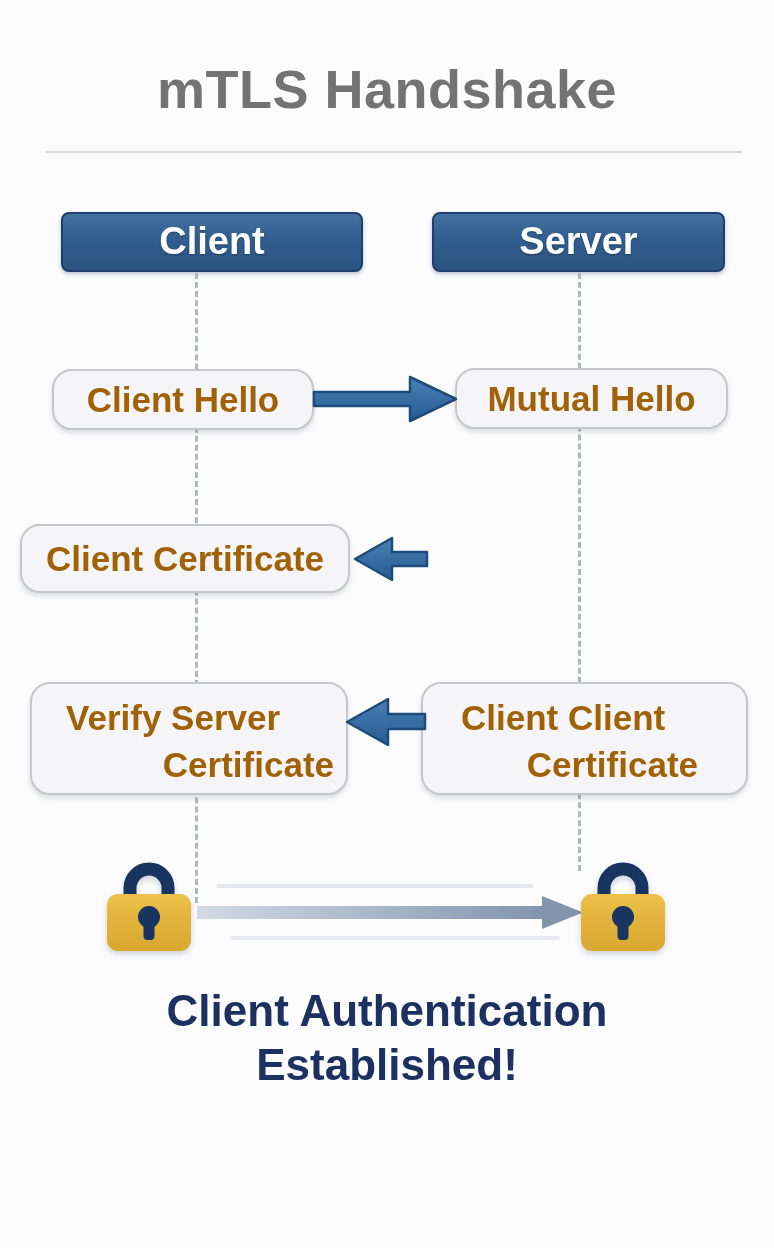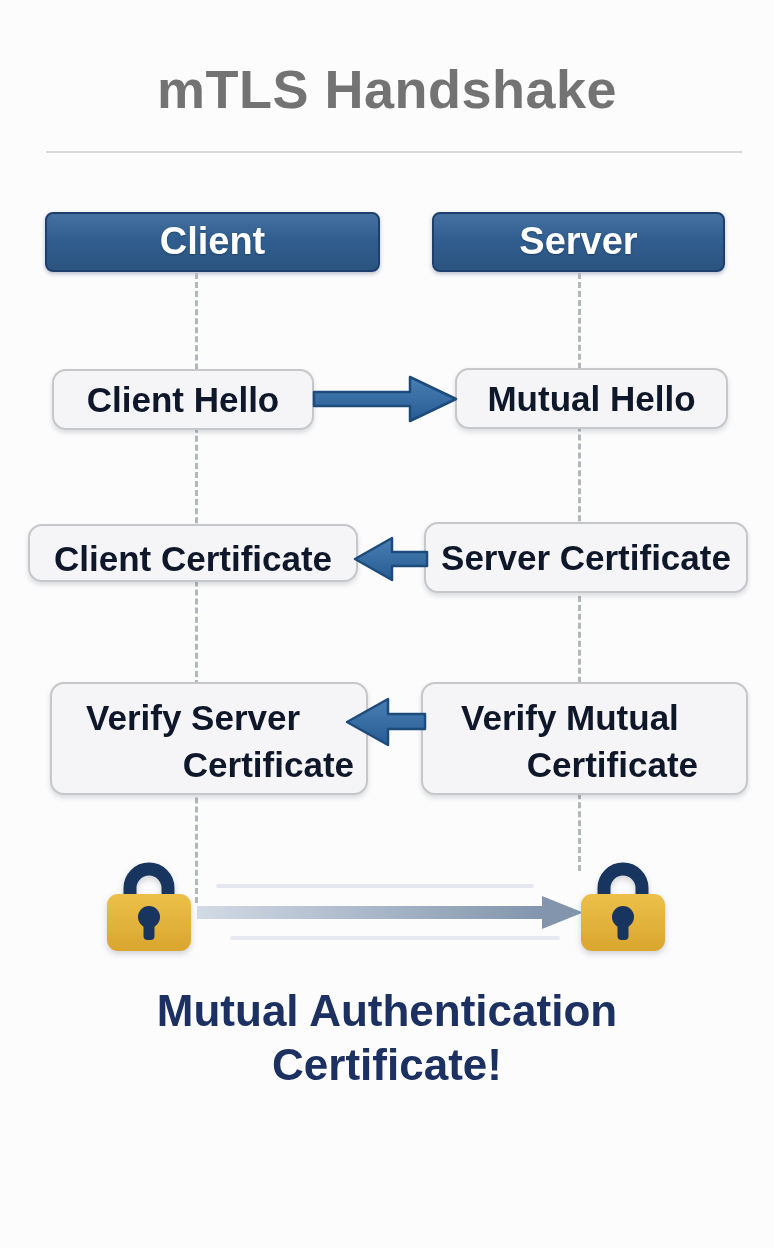--- a/index.html
+++ b/index.html
@@ -43,50 +43,50 @@
     border: 2px solid #1e3f6e;
     box-sizing: border-box;
     color: #ffffff;
     font-size: 38px;
     font-weight: bold;
     text-align: center;
     line-height: 54px;
     box-shadow: 0 2px 4px rgba(30,50,90,0.30);
     text-shadow: 0 1px 2px rgba(10,30,60,0.45);
   }
-  .actor-client { left: 45px;  width: 335px; }
+  .actor-client { left: 61px;  width: 302px; }
   .actor-server { left: 432px; width: 293px; }
 
   .lifeline {
     position: absolute;
     width: 0;
     border-left: 3px dashed #b2b6bd;
     z-index: 1;
   }
   .lifeline-client { left: 195px; top: 273px; height: 630px; }
   .lifeline-server { left: 578px; top: 273px; height: 598px; }
 
   .msg-box {
     position: absolute;
     background: #f5f5f7;
     border: 2px solid #c5c7cb;
-    border-radius: 14px;
+    border-radius: 20px;
     box-sizing: border-box;
     box-shadow: 0 3px 5px rgba(70,75,90,0.18);
-    color: #0f172a;
+    color: #a16207;
     font-size: 35px;
     font-weight: 600;
     text-align: center;
     z-index: 2;
   }
   .box-client-hello        { left: 52px;  top: 369px; width: 262px; height: 61px; line-height: 58px; }
   .box-server-hello        { left: 455px; top: 368px; width: 273px; height: 61px; line-height: 58px; }
-  .box-client-certificate  { left: 28px;  top: 524px; width: 330px; height: 58px; line-height: 66px; }
+  .box-client-certificate  { left: 20px;  top: 524px; width: 330px; height: 69px; line-height: 66px; }
   .box-server-certificate  { left: 424px; top: 522px; width: 324px; height: 71px; line-height: 68px; }
-  .box-verify-left         { left: 30px;  top: 682px; width: 318px; height: 113px; padding-top: 10px; margin-left: 20px; }
+  .box-verify-left         { left: 30px;  top: 682px; width: 318px; height: 113px; padding-top: 10px; }
   .box-verify-right        { left: 421px; top: 682px; width: 327px; height: 113px; padding-top: 10px; }
   .verify-line { display: block; line-height: 47px; padding-left: 10px; }
   .box-verify-left  .line1 { text-align: left;  padding-left: 34px; }
   .box-verify-left  .line2 { text-align: right; padding-right: 12px; }
   .box-verify-right .line1 { text-align: left;  padding-left: 38px; }
   .box-verify-right .line2 { text-align: right; padding-right: 48px; }
 
   .arrow-svg { position: absolute; z-index: 3; }
   .arrow-row1 { left: 310px; top: 368px; }
   .arrow-row2 { left: 352px; top: 530px; }
@@ -143,37 +143,36 @@
   <div class="msg-box box-client-certificate">Client Certificate</div>
   <svg class="arrow-svg arrow-row2" width="78" height="58" viewBox="0 0 78 58">
     <defs>
       <linearGradient id="gradL1" x1="0" y1="0" x2="0" y2="1">
         <stop offset="0" stop-color="#4a7fb4"></stop>
         <stop offset="1" stop-color="#275c93"></stop>
       </linearGradient>
     </defs>
     <polygon points="3,29 40,8 40,22 75,22 75,36 40,36 40,50" fill="url(#gradL1)" stroke="#1d4c7c" stroke-width="2.5" stroke-linejoin="round"></polygon>
   </svg>
-  <div class="msg-box box-server-certificate">Server Certificate</div>
 
   <div class="msg-box box-verify-left">
     <span class="verify-line line1">Verify Server</span>
     <span class="verify-line line2">Certificate</span>
   </div>
   <svg class="arrow-svg arrow-row3" width="84" height="64" viewBox="0 0 84 64">
     <defs>
       <linearGradient id="gradL2" x1="0" y1="0" x2="0" y2="1">
         <stop offset="0" stop-color="#4a7fb4"></stop>
         <stop offset="1" stop-color="#275c93"></stop>
       </linearGradient>
     </defs>
     <polygon points="3,32 44,9 44,24 81,24 81,39 44,39 44,55" fill="url(#gradL2)" stroke="#1d4c7c" stroke-width="2.5" stroke-linejoin="round"></polygon>
   </svg>
   <div class="msg-box box-verify-right">
-    <span class="verify-line line1">Verify Mutual</span>
+    <span class="verify-line line1">Client Client</span>
     <span class="verify-line line2">Certificate</span>
   </div>
 
   <svg class="lock-svg lock-left" width="90" height="105" viewBox="0 0 90 105">
     <defs>
       <linearGradient id="goldL" x1="0" y1="0" x2="0" y2="1">
         <stop offset="0" stop-color="#ecc04a"></stop>
         <stop offset="1" stop-color="#d9a62e"></stop>
       </linearGradient>
     </defs>
@@ -203,17 +202,17 @@
         <stop offset="1" stop-color="#d9a62e"></stop>
       </linearGradient>
     </defs>
     <path d="M26,50 L26,40 A19,19 0 0 1 64,40 L64,50" fill="none" stroke="#18355f" stroke-width="13"></path>
     <rect x="3" y="46" width="84" height="57" rx="11" fill="url(#goldR)"></rect>
     <circle cx="45" cy="69" r="11" fill="#18355f"></circle>
     <rect x="39.5" y="73" width="11" height="19" rx="4" fill="#18355f"></rect>
   </svg>
 
   <div class="footer-text">
-    <div>Mutual Authentication</div>
-    <div>Certificate!</div>
+    <div>Client Authentication</div>
+    <div>Established!</div>
   </div>
 
 </div>
 
 </body></html>

